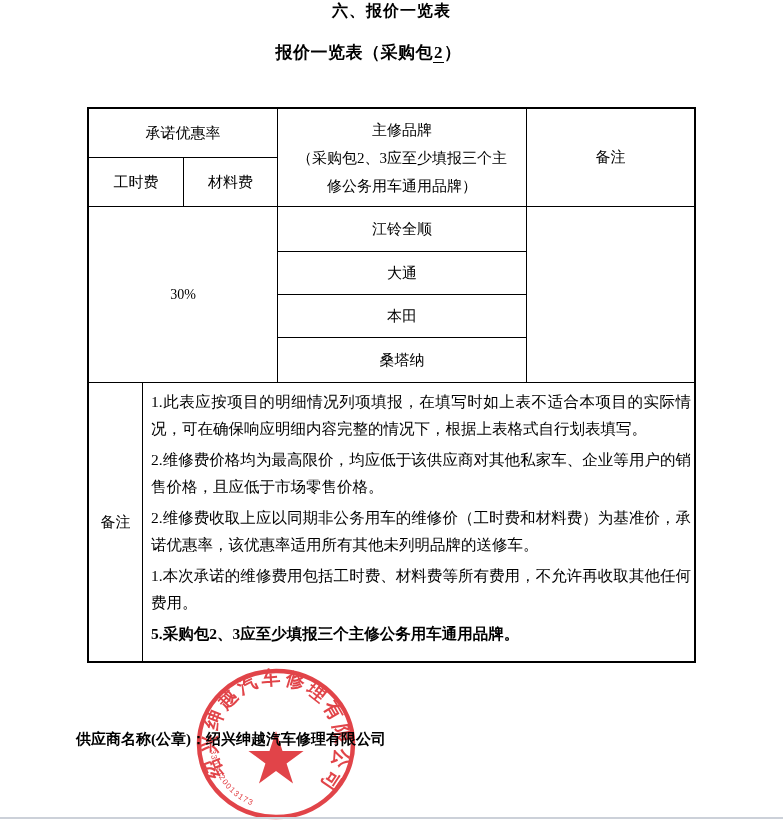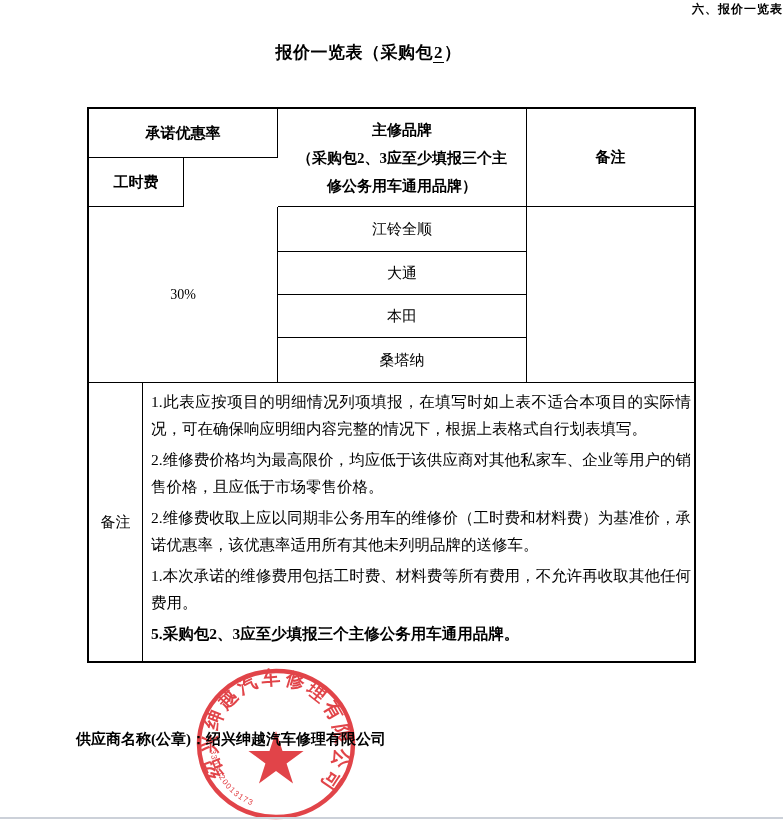--- a/index.html
+++ b/index.html
@@ -4,22 +4,22 @@
 <style>
   html,body{margin:0;padding:0;}
   body{
     width:783px;height:823px;position:relative;overflow:hidden;
     background:#ffffff;color:#000;
     font-family:"Liberation Serif","DejaVu Serif",serif;
   }
   .page{position:absolute;inset:0;}
 
   .doc-title{
-    position:absolute;top:1px;left:0;width:783px;text-align:right;
-    font-size:12px;font-weight:bold;letter-spacing:1px;
+    position:absolute;top:1px;left:0;width:783px;text-align:center;
+    font-size:16px;font-weight:bold;letter-spacing:1px;
   }
   .doc-subtitle{
     position:absolute;top:41px;left:0;width:737px;text-align:center;
     font-size:17px;font-weight:bold;letter-spacing:.5px;
   }
   .doc-subtitle .u{border-bottom:1.5px solid #000;padding:0 1px;}
 
   
   .qtable{
     position:absolute;left:87px;top:107px;width:609px;height:556px;
@@ -30,21 +30,21 @@
     grid-template-columns:95px 94px 249px 1fr;
     grid-template-rows:49px 49px 45px 43px 43px 45px;
     width:100%;
   }
   .cell{
     box-sizing:border-box;display:flex;align-items:center;justify-content:center;
     text-align:center;font-size:15px;overflow:hidden;
   }
   .bd-r{border-right:1px solid #000;}
   .bd-b{border-bottom:1px solid #000;}
-  .hd{font-weight:bold;}
+  .hd{font-weight:normal;}
   .c-promise{grid-column:1 / 3;grid-row:1;}
   .c-labor{grid-column:1;grid-row:2;}
   .c-material{grid-column:2;grid-row:2;}
   .c-brandh{grid-column:3;grid-row:1 / 3;flex-direction:column;line-height:28px;}
   .c-remarkh{grid-column:4;grid-row:1 / 3;}
   .c-rate{grid-column:1 / 3;grid-row:3 / 7;font-size:14px;}
   .c-brand1{grid-column:3;grid-row:3;}
   .c-brand2{grid-column:3;grid-row:4;}
   .c-brand3{grid-column:3;grid-row:5;}
   .c-brand4{grid-column:3;grid-row:6;}
@@ -83,20 +83,21 @@
   <div class="qtable">
     <div class="qgrid">
       <div class="cell hd bd-r bd-b c-promise">承诺优惠率</div>
       <div class="cell hd bd-r bd-b c-brandh">
         <div>主修品牌</div>
         <div>（采购包2、3应至少填报三个主</div>
         <div>修公务用车通用品牌）</div>
       </div>
       <div class="cell hd bd-b c-remarkh">备注</div>
       <div class="cell hd bd-r bd-b c-labor">工时费</div>
+      <div class="cell hd bd-r bd-b c-material">材料费</div>
       <div class="cell bd-r bd-b c-rate">30%</div>
       <div class="cell bd-r bd-b c-brand1">江铃全顺</div>
       <div class="cell bd-r bd-b c-brand2">大通</div>
       <div class="cell bd-r bd-b c-brand3">本田</div>
       <div class="cell bd-r bd-b c-brand4">桑塔纳</div>
       <div class="cell bd-b c-remark-empty"></div>
     </div>
 
     <div class="notes-row">
       <div class="notes-label">备注</div>

